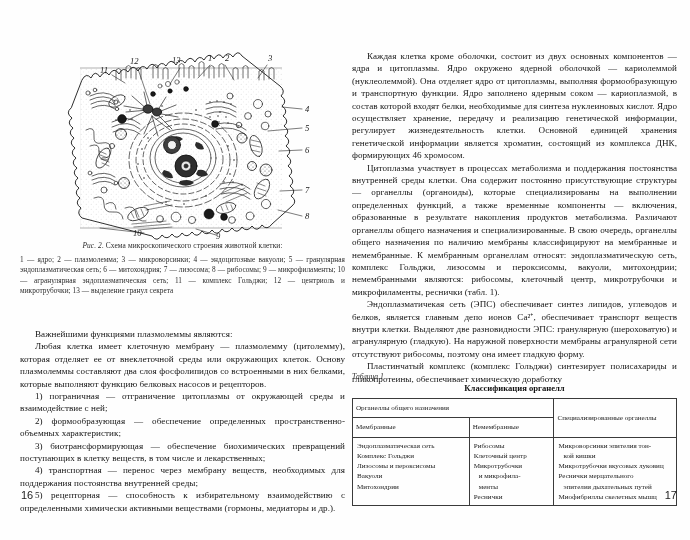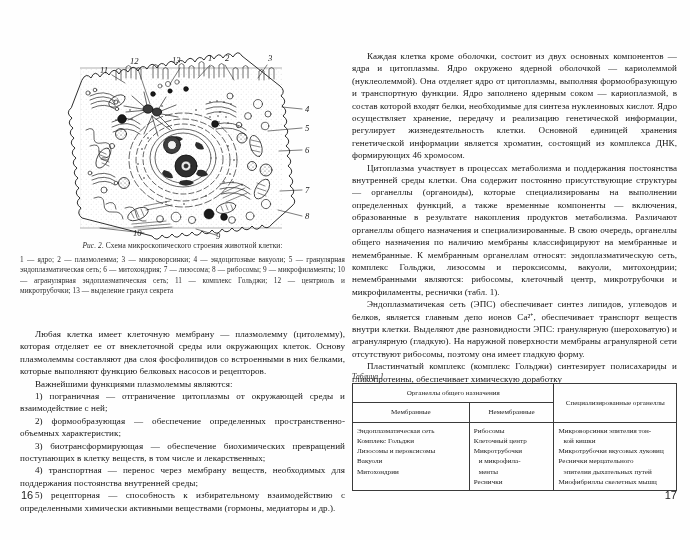--- a/index.html
+++ b/index.html
@@ -114,21 +114,20 @@
     font-size: 7.1px;
     color: #1d1d1d;
   }
   table.organelles td {
     border: 0.7px solid #3a3a3a;
     vertical-align: top;
     padding: 3px 4px;
     line-height: 1.45;
   }
   table.organelles td.hd {
-    text-align: center;
     vertical-align: middle;
     padding: 4px 3px;
   }
   .c1 { width: 118px; }
   .c2 { width: 82px; }
   .c3 { width: 125px; }
   .cellline { display: block; }
   .cellline.ind { padding-left: 5px; }
 
   
@@ -426,22 +425,22 @@
 
       <div class="fig-caption">
         <i>Рис. 2.</i>
         <span class="r">Схема микроскопического строения животной клетки:</span>
       </div>
 
       <div class="fig-legend">1 — ядро; 2 — плазмолемма; 3 — микроворсинки; 4 — эндоцитозные вакуоли; 5 — гранулярная эндоплазматическая сеть; 6 — митохондрия; 7 — лизосома; 8 — рибосомы; 9 — микрофиламенты; 10 — агранулярная эндоплазматическая сеть; 11 — комплекс Гольджи; 12 — центриоль и микротрубочки; 13 — выделение гранул секрета</div>
     </div>
 
     <div id="left-body" class="body-text">
+      <p>Важнейшими функциями плазмолеммы являются:</p>
       <p>Любая клетка имеет клеточную мембрану — плазмолемму (цитолемму), которая отделяет ее от внеклеточной среды или окружающих клеток. Основу плазмолеммы составляют два слоя фосфолипидов со встроенными в них белками, которые выполняют функцию белковых насосов и рецепторов.</p>
-      <p>Важнейшими функциями плазмолеммы являются:</p>
       <p>1) пограничная — отграничение цитоплазмы от окружающей среды и взаимодействие с ней;</p>
       <p>2) формообразующая — обеспечение определенных пространственно-объемных характеристик;</p>
       <p>3) биотрансформирующая — обеспечение биохимических превращений поступающих в клетку веществ, в том числе и лекарственных;</p>
       <p>4) транспортная — перенос через мембрану веществ, необходимых для поддержания постоянства внутренней среды;</p>
       <p>5) рецепторная — способность к избирательному взаимодействию с определенными химически активными веществами (гормоны, медиаторы и др.).</p>
     </div>
   </div>
 
   <div class="pageno" id="pageno-left">16</div>
 
@@ -449,20 +448,21 @@
 
     <div id="right-body" class="body-text">
       <p>Каждая клетка кроме оболочки, состоит из двух основных компонентов — ядра и цитоплазмы. Ядро окружено ядерной оболочкой — кариолеммой (нуклеолеммой). Она отделяет ядро от цитоплазмы, выполняя формообразующую и транспортную функции. Ядро заполнено ядерным соком — кариоплазмой, в состав которой входят белки, необходимые для синтеза нуклеиновых кислот. Ядро осуществляет хранение, передачу и реализацию генетической информации, регулирует жизнедеятельность клетки. Основной единицей хранения генетической информации является хроматин, состоящий из комплекса ДНК, формирующих 46 хромосом.</p>
       <p>Цитоплазма участвует в процессах метаболизма и поддержания постоянства внутренней среды клетки. Она содержит постоянно присутствующие структуры — органеллы (органоиды), которые специализированы на выполнении определенных функций, а также временные компоненты — включения, образованные в результате накопления продуктов метаболизма. Различают органеллы общего назначения и специализированные. В свою очередь, органеллы общего назначения по наличию мембраны классифицируют на мембранные и немембранные. К мембранным органеллам относят: эндоплазматическую сеть, комплекс Гольджи, лизосомы и пероксисомы, вакуоли, митохондрии; немембранными являются: рибосомы, клеточный центр, микротрубочки и микрофиламенты, реснички (табл. 1).</p>
       <p>Эндоплазматичекая сеть (ЭПС) обеспечивает синтез липидов, углеводов и белков, является главным депо ионов Са²⁺, обеспечивает транспорт веществ внутри клетки. Выделяют две разновидности ЭПС: гранулярную (шероховатую) и агранулярную (гладкую). На наружной поверхности мембраны агранулярной сети отсутствуют рибосомы, поэтому она имеет гладкую форму.</p>
       <p>Пластинчатый комплекс (комплекс Гольджи) синтезирует полисахариды и гликопротеины, обеспечивает химическую доработку</p>
     </div>
 
     <div id="table-block">
       <div class="tbl-num">Таблица 1</div>
+      <div class="tbl-title">Классификация органелл</div>
 
       <table class="organelles">
         <tbody>
           <tr>
             <td class="hd" colspan="2">Органеллы общего назначения</td>
             <td class="hd c3" rowspan="2">Специализированные органеллы</td>
           </tr>
           <tr>
             <td class="hd c1">Мембранные</td>
             <td class="hd c2">Немембранные</td>

